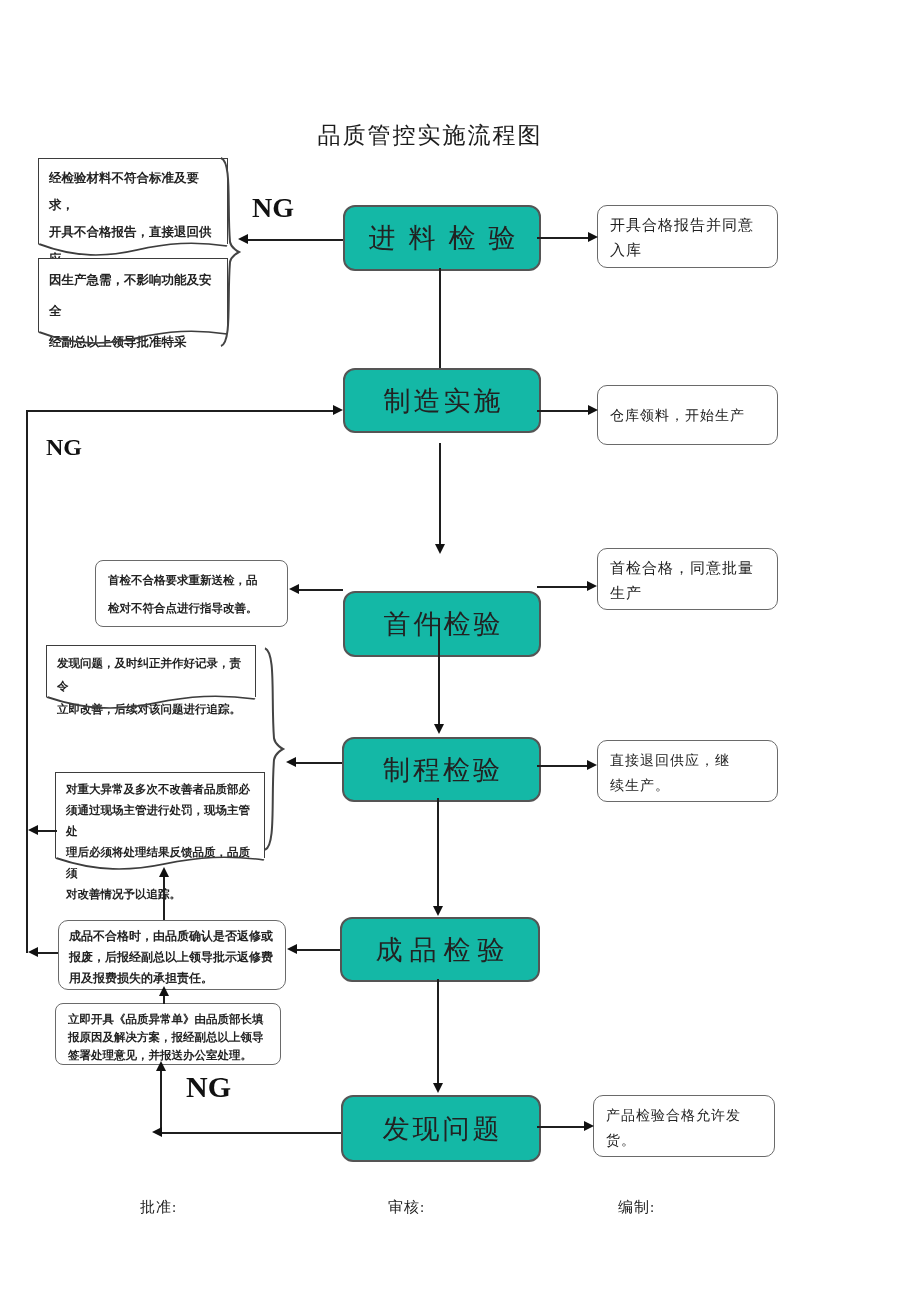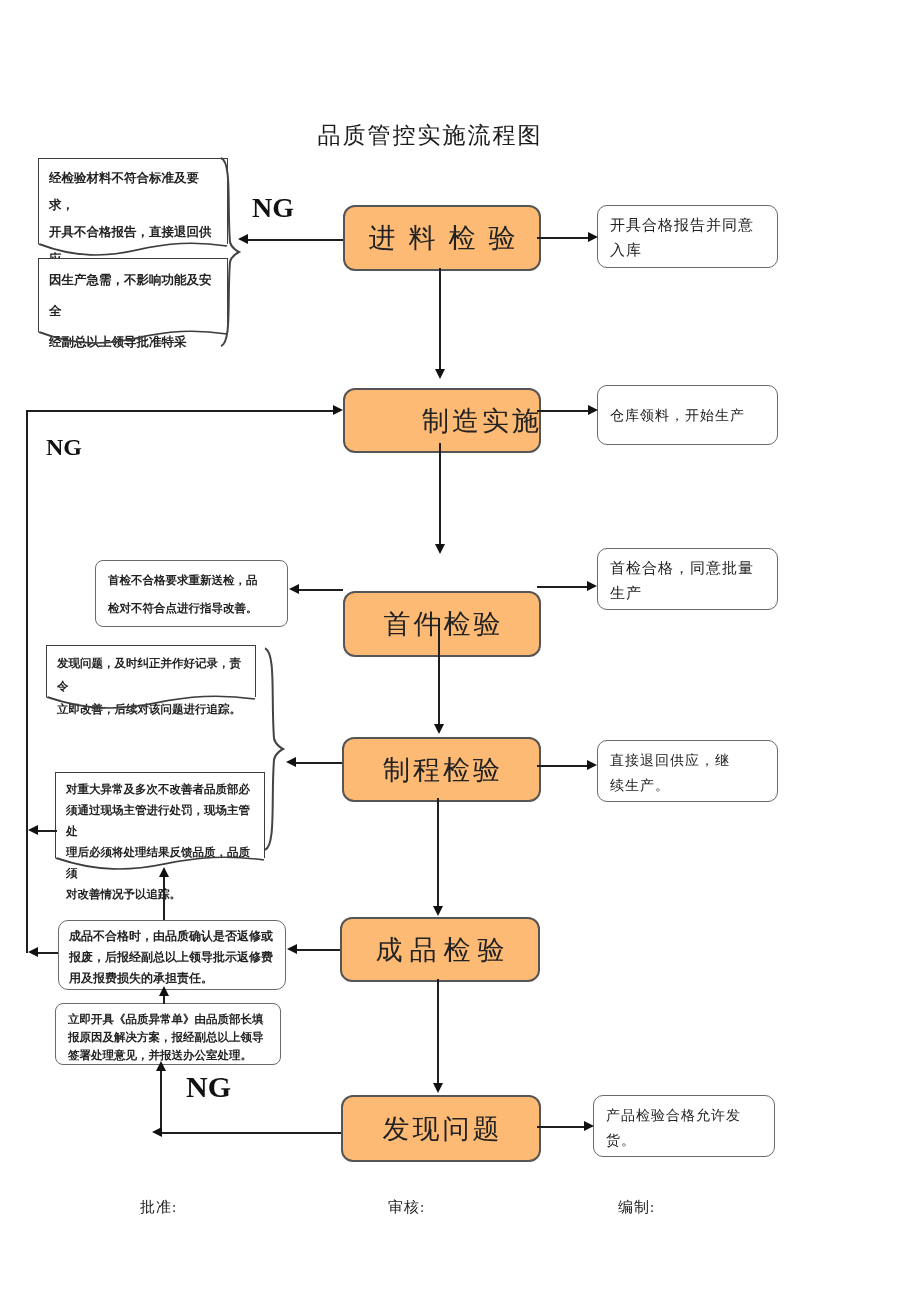--- a/index.html
+++ b/index.html
@@ -15,21 +15,21 @@
   
   .hline{position:absolute;height:2px;background:#1f1f1f;}
   .vline{position:absolute;width:2px;background:#1f1f1f;}
   .arr{position:absolute;width:0;height:0;border-style:solid;border-color:transparent;}
   .arr.l{border-width:5px 10px 5px 0;border-right-color:#111;}
   .arr.r{border-width:5px 0 5px 10px;border-left-color:#111;}
   .arr.u{border-width:0 5px 10px 5px;border-bottom-color:#111;}
   .arr.d{border-width:10px 5px 0 5px;border-top-color:#111;}
   
   .node{
-    position:absolute;border:2px solid #555;border-radius:12px;background:#fdba74;
+    position:absolute;border:2px solid #555;border-radius:12px;background:#14b8a6;
     display:flex;align-items:center;justify-content:center;
     font-size:27px;color:#222;
   }
   .ls-wide{letter-spacing:13px;margin-right:-13px;}
   .ls-md{letter-spacing:7px;margin-right:-7px;}
   .ls-sm{letter-spacing:3px;margin-right:-3px;}
   .rnote{
     position:absolute;border:1.5px solid #6a6a6a;border-radius:10px;background:#fff;
     font-size:15px;line-height:25px;padding:7px 12px;box-sizing:border-box;
     letter-spacing:1px;color:#222;
@@ -94,21 +94,21 @@
   <div class="arr r" style="left:588px;top:232px;"></div>
 
   <div class="vline" style="left:439px;top:268px;height:102px;"></div>
   <div class="arr d" style="left:435px;top:369px;"></div>
 
   <div class="vline" style="left:26px;top:410px;height:543px;"></div>
   <div class="hline" style="left:26px;top:410px;width:308px;"></div>
   <div class="arr r" style="left:333px;top:405px;"></div>
   <div class="ng" style="left:46px;top:434px;font-size:24px;">NG</div>
 
-  <div class="node" style="left:343px;top:388px;width:194px;height:61px;justify-content:flex-end;">
+  <div class="node" style="left:343px;top:368px;width:194px;height:61px;">
     <span class="ls-sm">制造实施</span>
   </div>
 
   <div class="rnote mid" style="left:597px;top:385px;width:181px;height:60px;">仓库领料，开始生产</div>
 
   <div class="hline" style="left:537px;top:410px;width:52px;"></div>
   <div class="arr r" style="left:588px;top:405px;"></div>
 
   <div class="vline" style="left:439px;top:443px;height:102px;"></div>
   <div class="arr d" style="left:435px;top:544px;"></div>

